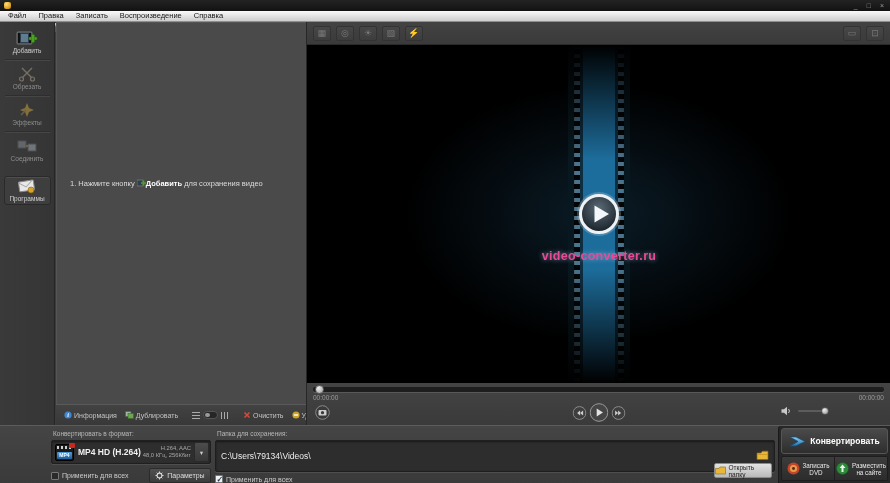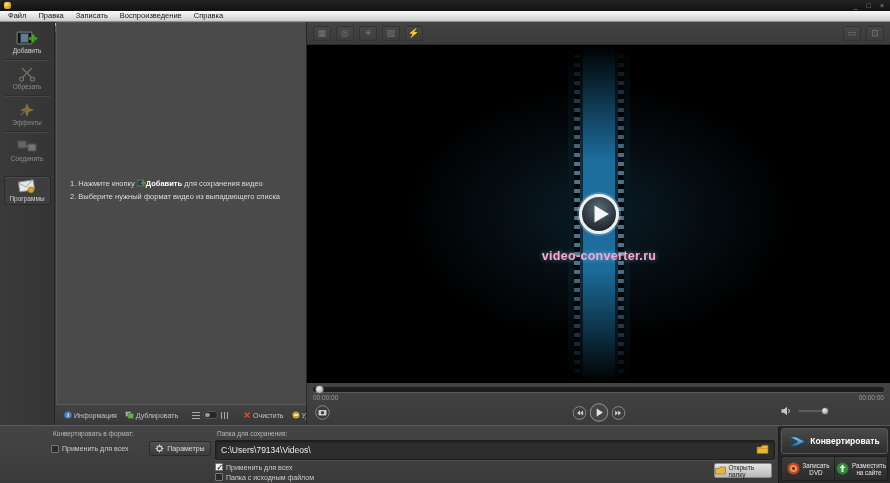--- a/index.html
+++ b/index.html
@@ -52,21 +52,21 @@
   .screen { position:absolute; top:23px; left:0; width:584px; height:338px; background:#000; overflow:hidden; }
   .glow { position:absolute; left:50%; top:50%; width:420px; height:280px; transform:translate(-50%,-50%); background:radial-gradient(ellipse at center, rgba(40,100,140,0.28), rgba(0,0,0,0) 65%); }
   .strip { position:absolute; left:50%; top:0; height:100%; width:62px; transform:translateX(-50%);
            background:linear-gradient(90deg,#081820 0 7px,#0e2e42 7px 15px,#1d6d9c 15px 47px,#0e2e42 47px 55px,#081820 55px 62px); }
   .strip .holes { position:absolute; top:0; height:100%; width:6px; background:repeating-linear-gradient(180deg, rgba(150,200,230,0.45) 0 4px, rgba(0,0,0,0.9) 4px 9px); }
   .holes.l { left:6px; } .holes.r { right:6px; }
   .strip .fade { position:absolute; left:0; width:100%; height:34%; }
   .fade.t { top:0; background:linear-gradient(#000, rgba(0,0,0,0)); }
   .fade.b { bottom:0; background:linear-gradient(rgba(0,0,0,0), #000); }
   .playbtn { position:absolute; left:50%; top:146px; transform:translateX(-50%); }
-  .watermark { position:absolute; left:50%; top:204px; transform:translateX(-50%); font-size:12.5px; font-weight:bold; color:#f9a8d4; letter-spacing:.3px; text-shadow:0 0 5px rgba(220,240,255,.5); }
+  .watermark { position:absolute; left:50%; top:204px; transform:translateX(-50%); font-size:12.5px; font-weight:bold; color:#ec4899; letter-spacing:.3px; text-shadow:0 0 5px rgba(220,240,255,.5); }
   .transport { position:absolute; left:0; bottom:0; width:100%; height:42px; background:linear-gradient(#444,#3a3a3a); }
   .seek { position:relative; margin:4px 6px 0; height:5px; background:#1e1e1e; border-radius:2px; box-shadow:0 1px 0 rgba(255,255,255,.12); }
   .seek-handle { position:absolute; left:2px; top:-2px; width:9px; height:9px; border-radius:50%; background:radial-gradient(circle at 35% 30%, #f0f0f0, #b5b5b5 70%, #888); border:1px solid #666; }
   .times { display:flex; justify-content:space-between; padding:2px 6px 0; font-size:6.5px; color:#9c9c9c; }
   .ctrl-row { position:relative; height:24px; }
   .snap { position:absolute; left:8px; top:4px; }
   .transp { position:absolute; left:50%; top:2px; transform:translateX(-50%); display:flex; align-items:center; gap:3px; }
   .volume { position:absolute; right:62px; top:5px; display:flex; align-items:center; gap:6px; }
   .vol-track { position:relative; width:30px; height:2px; background:#5c5c5c; border-radius:1px; }
   .vol-handle { position:absolute; right:-1px; top:-3px; width:8px; height:8px; border-radius:50%; background:radial-gradient(circle at 35% 30%, #eee, #aaa 75%); border:1px solid #555; }
@@ -90,21 +90,21 @@
   .fmt-row { display:flex; align-items:center; margin-top:4px; }
   .btn { background:linear-gradient(#505050,#3c3c3c); border:1px solid #2b2b2b; border-radius:2px; color:#dedede; font-size:7px; display:flex; align-items:center; justify-content:center; gap:3px; }
   .params-btn { margin-left:auto; width:62px; height:15px; }
 
   .chk { display:flex; align-items:center; gap:3px; font-size:7px; color:#cccccc; }
   .chk .box { width:8px; height:8px; border:1px solid #777; background:#2a2a2a; border-radius:1px; position:relative; flex:0 0 auto; }
   .chk .box.checked { background:#f2f2f2; }
   .chk .box.checked::after { content:"✓"; position:absolute; left:0.5px; top:-1.5px; font-size:8px; color:#1a355e; font-weight:bold; }
 
   .save { position:absolute; left:215px; top:0; width:560px; height:58px; }
-  .path-box { display:flex; align-items:center; height:20px; background:#2d2d2d; border:1px solid #1e1e1e; box-shadow:inset 0 1px 2px #191919, 0 1px 0 #4e4e4e; border-radius:2px; padding:0 5px; }
+  .path-box { display:flex; align-items:center; height:32px; background:#2d2d2d; border:1px solid #1e1e1e; box-shadow:inset 0 1px 2px #191919, 0 1px 0 #4e4e4e; border-radius:2px; padding:0 5px; }
   .path-text { font-size:8.5px; color:#ededed; white-space:nowrap; }
   .path-folder { margin-left:auto; }
   .save-checks { margin-top:3px; }
   .save-checks .chk { margin-bottom:2px; }
   .open-folder { position:absolute; right:3px; top:37px; width:58px; height:15px; background:linear-gradient(#e3e3e3,#b9b9b9); border:1px solid #8a8a8a; border-radius:2px; color:#1e1e1e; font-size:6.5px; display:flex; align-items:center; justify-content:center; gap:3px; }
 
   .actions { position:absolute; left:778px; top:0; width:112px; height:58px; background:#272727; border-left:1px solid #191919; border-radius:3px 0 0 0; padding:2px; }
   .convert-btn { width:100%; height:26px; background:linear-gradient(#4a4a4a,#2e2e2e); border:1px solid #565656; border-radius:3px; display:flex; align-items:center; justify-content:center; gap:4px; color:#fff; font-size:8.5px; font-weight:bold; }
   .act-row { display:flex; margin-top:2px; height:25px; }
   .act-btn { flex:1; background:linear-gradient(#3c3c3c,#2c2c2c); border:1px solid #1e1e1e; display:flex; align-items:center; justify-content:center; gap:3px; color:#e8e8e8; font-size:6.3px; line-height:7px; }
@@ -185,23 +185,20 @@
       </div>
     </div>
 
     <div class="filelist">
       <div class="instructions">
         <div class="step">
           <span>1. Нажмите кнопку </span><span class="mini-ico"><svg width="9" height="8">
                 <rect x="0" y="1" width="6" height="6" fill="#30404a" stroke="#888" stroke-width="0.6"></rect>
                 <path d="M4 4 h5 M6.5 1.5 v5" stroke="#49a521" stroke-width="1.6"></path>
               </svg></span><b>Добавить</b><span> для сохранения видео</span>
-        </div>
-        <div class="step">
-          <span>2. Выберите нужный формат видео из выпадающего списка</span>
         </div>
       </div>
 
       <div class="list-toolbar">
         <div class="lt-btn">
           <svg width="8" height="8">
               <circle cx="4" cy="4" r="3.6" fill="#3f87cf"></circle>
               <text x="4" y="6.4" font-size="6" fill="#fff" text-anchor="middle" font-family="Liberation Serif, serif" font-style="italic" font-weight="bold">i</text>
             </svg>
           <span>Информация</span>
@@ -315,20 +312,33 @@
         </div>
       </div>
     </div>
   </div>
 
   <div class="bottombar">
 
 
     <div class="fmt">
       <div class="panel-label">Конвертировать в формат:</div>
+      <div class="fmt-box">
+        <div class="fmt-ico">
+          <div class="fholes"></div>
+          <div class="hd"></div>
+          <div class="badge">MP4</div>
+        </div>
+        <div class="fmt-name">MP4 HD (H.264)</div>
+        <div class="fmt-details">
+          <div>H.264, AAC</div>
+          <div>48,0 КГц, 256Кбит</div>
+        </div>
+        <div class="fmt-drop">▼</div>
+      </div>
       <div class="fmt-row">
         <label class="chk">
           <span class="box"></span>
           <span>Применить для всех</span>
         </label>
         <div class="btn params-btn">
           <svg width="9" height="9">
             <circle cx="4.5" cy="4.5" r="2.4" fill="none" stroke="#d8d8d8" stroke-width="1.1"></circle>
             <path d="M4.5 0.5 V2 M4.5 7 V8.5 M0.5 4.5 H2 M7 4.5 H8.5 M1.7 1.7 L2.8 2.8 M6.2 6.2 L7.3 7.3 M7.3 1.7 L6.2 2.8 M2.8 6.2 L1.7 7.3" stroke="#d8d8d8" stroke-width="1"></path>
           </svg>

